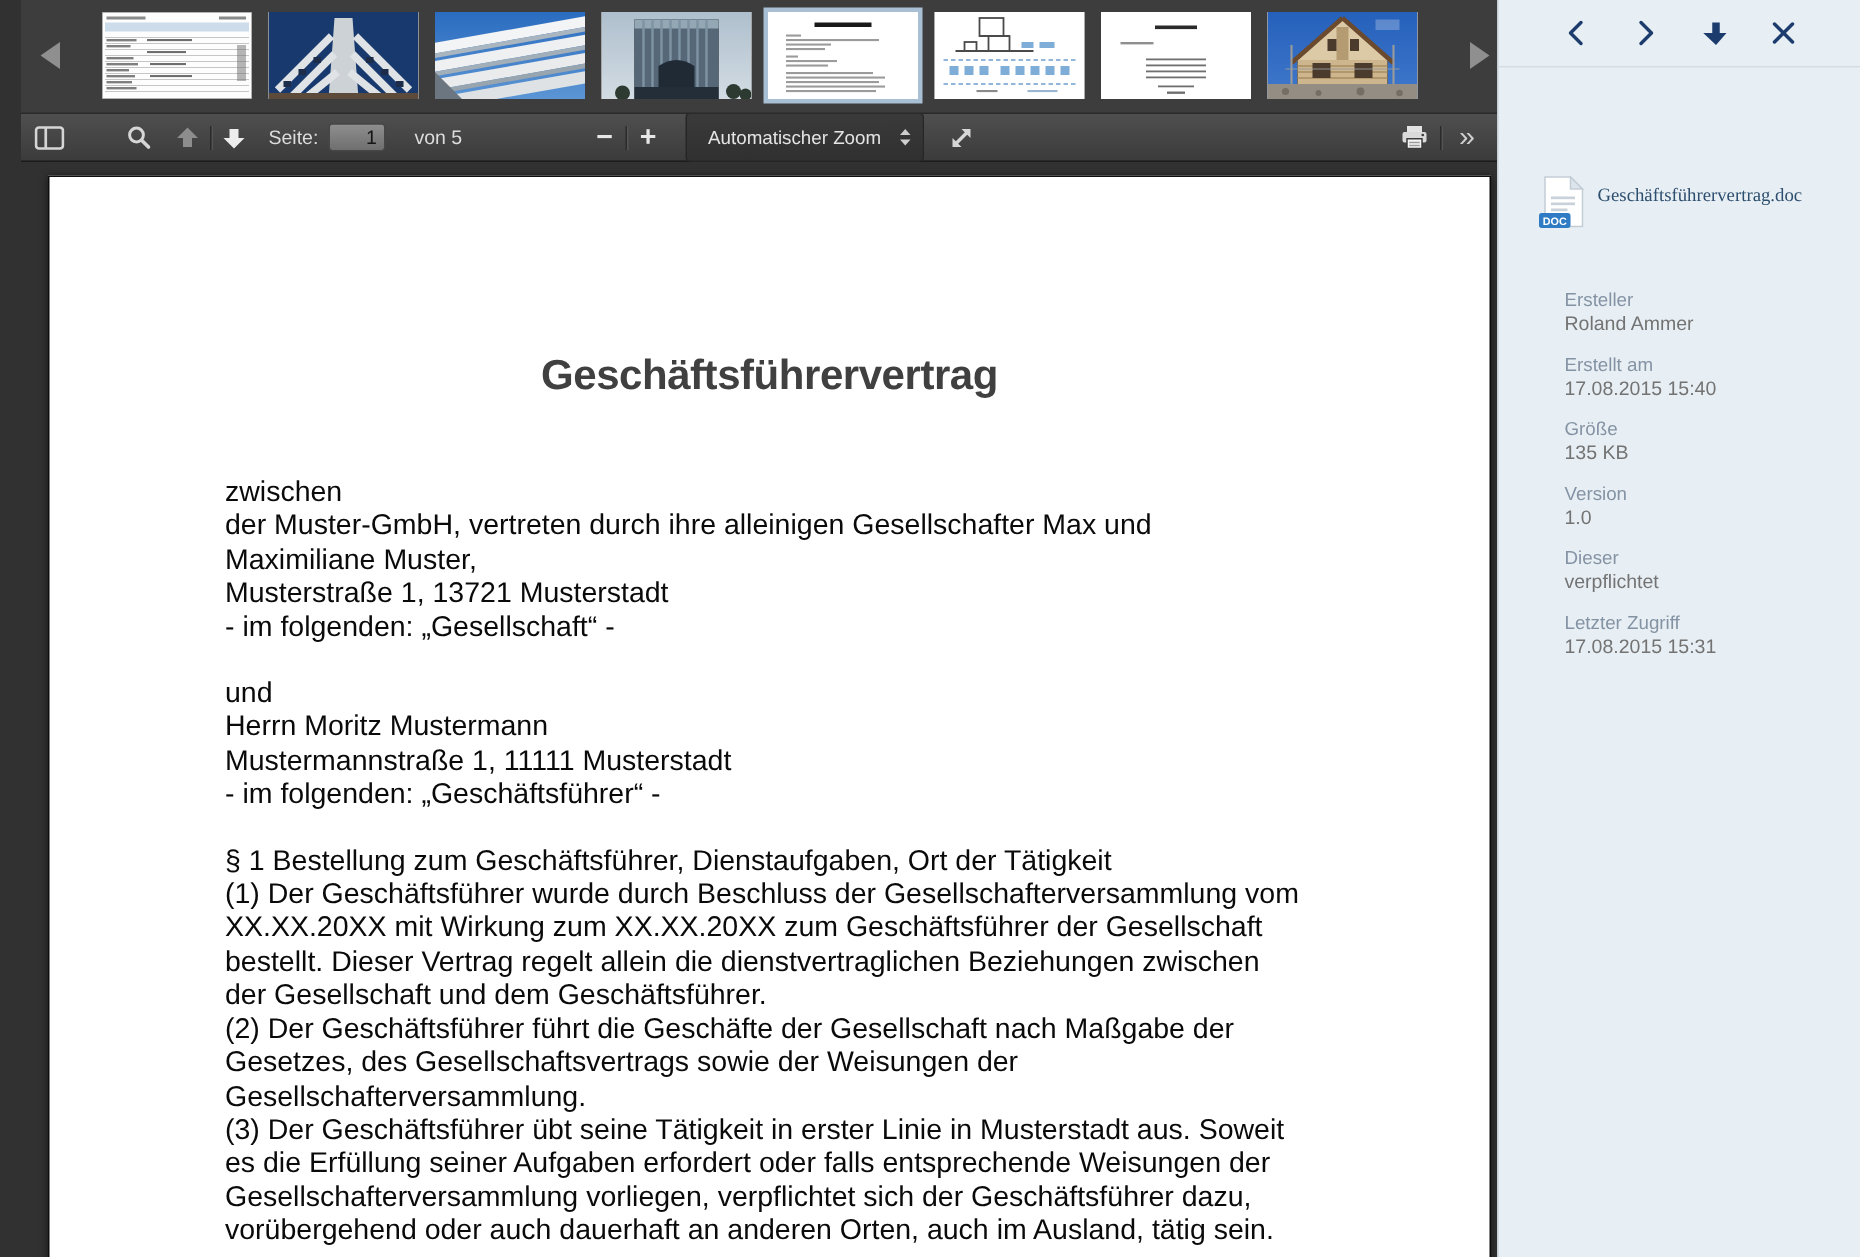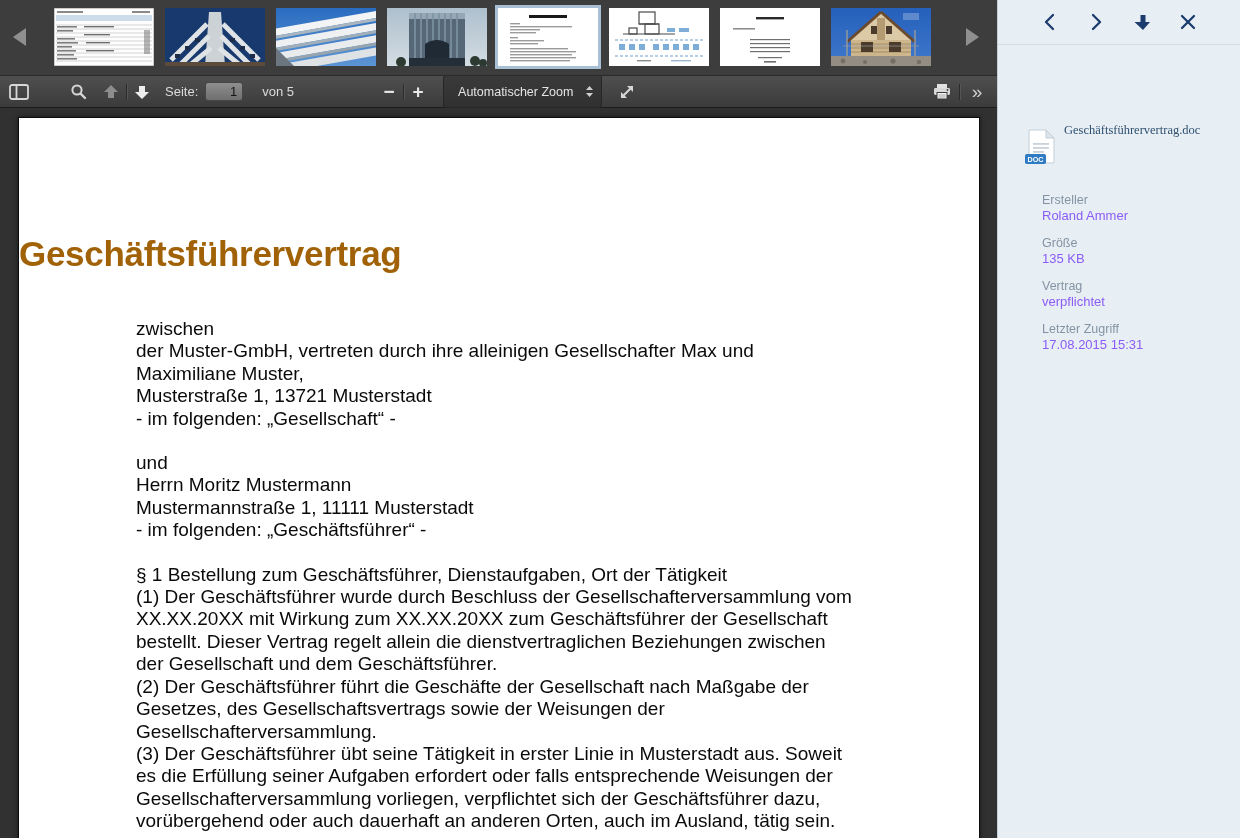--- a/index.html
+++ b/index.html
@@ -1,18 +1,18 @@
 <!DOCTYPE html>
 <html><head>
 <meta charset="utf-8">
 <style>
   * { margin:0; padding:0; box-sizing:border-box; }
   html,body { width:1240px; height:838px; overflow:hidden; background:#313131;
               font-family:"Liberation Sans", sans-serif; }
-  .app { display:flex; width:1240px; height:838px; }
+  .app { display:flex; width:1240px; height:838px;padding-left:14px; }
 
   
   .viewer { width:997px; height:838px; display:flex; flex-direction:column; }
 
   
   .thumb-strip { height:76px; background:#3d3d3d; border-bottom:1px solid #2a2a2a;
                  display:flex; align-items:flex-start; position:relative; flex:none; }
   .strip-arrow { width:24px; height:58px; margin-top:8px; display:flex; align-items:center;
                  justify-content:center; cursor:pointer; flex:none; }
   .strip-arrow.left { margin-left:8px; margin-right:22px; }
@@ -39,42 +39,42 @@
                  align-items:center; padding:0 7px 0 14px; cursor:pointer; margin-left:16px; }
   .zoom-select .zs-label { font-size:12.5px; color:#e4e4e4; margin-right:12px; }
   .glyph-btn { font-size:19px; font-weight:bold; color:#e8e8e8; line-height:1; }
   .more-glyph { font-size:19px; color:#cfcfcf; line-height:1; }
 
   
   .doc-area { position:relative; flex:1; background:#313131; overflow:hidden; }
   .page { position:absolute; left:18px; top:9px; width:962px; height:780px;
           background:#ffffff; border:1px solid #0c0c0c;
           box-shadow:0 0 5px rgba(0,0,0,.55); }
-  .doc-title { position:absolute; top:116px; left:0; right:0; text-align:left;
-               font-size:35px; font-weight:bold; color:#a16207; letter-spacing:-.3px; }
+  .doc-title { position:absolute; top:116px; left:0; right:0; text-align:center;
+               font-size:28px; font-weight:bold; color:#404040; letter-spacing:-.3px; }
   .doc-body { position:absolute; top:200px; left:117px; right:28px;
               font-size:19px; line-height:22.4px; color:#0a0a0a; }
   .doc-par { white-space:pre-line; margin-bottom:22px; }
 
   
   .panel { width:243px; height:838px; background:#e8eff4; position:relative;
            border-left:1px solid #c3ced6; flex:none; }
   .panel-iconbar { position:absolute; top:0; left:0; right:0; height:45px;
                    display:flex; align-items:center; justify-content:center;
                    gap:28px; border-bottom:1px solid #d4dde3; }
   .panel-iconbar .p-btn { width:18px; height:18px; display:flex; align-items:center;
                           justify-content:center; cursor:pointer; }
   .file-row { position:absolute; top:117px; left:26px; right:10px; }
-  .doc-file-icon { position:absolute; left:0; top:12px; }
+  .doc-file-icon { position:absolute; left:0; top:0; }
   .file-name { position:absolute; left:40px; top:6px; font-size:12.5px; color:#2d4e6e;
                white-space:nowrap;font-family:Liberation Serif, serif; }
   .panel-fields { position:absolute; top:193px; left:20px; right:10px;margin-left:24px; }
   .field-group { margin-bottom:13px; }
   .field-label { font-size:12.5px; line-height:15px; color:#8493a4; }
-  .field-value { font-size:13px;  line-height:15px; color:#8b5cf6; }
+  .field-value { font-size:13px;  line-height:15px; color:#737373; }
 </style>
 </head>
 <body>
 
 <div class="app">
 
   <div class="viewer">
 
     <div class="thumb-strip">
       <div class="strip-arrow left">
@@ -461,25 +461,33 @@
       </div>
       <div class="file-name">Geschäftsführervertrag.doc</div>
     </div>
 
     <div class="panel-fields">
       <div class="field-group">
         <div class="field-label">Ersteller</div>
         <div class="field-value">Roland Ammer</div>
       </div>
       <div class="field-group">
+        <div class="field-label">Erstellt am</div>
+        <div class="field-value">17.08.2015 15:40</div>
+      </div>
+      <div class="field-group">
         <div class="field-label">Größe</div>
         <div class="field-value">135 KB</div>
       </div>
       <div class="field-group">
-        <div class="field-label">Vertrag</div>
+        <div class="field-label">Version</div>
+        <div class="field-value">1.0</div>
+      </div>
+      <div class="field-group">
+        <div class="field-label">Dieser</div>
         <div class="field-value">verpflichtet</div>
       </div>
       <div class="field-group">
         <div class="field-label">Letzter Zugriff</div>
         <div class="field-value">17.08.2015 15:31</div>
       </div>
     </div>
   </div>
 </div>
 

